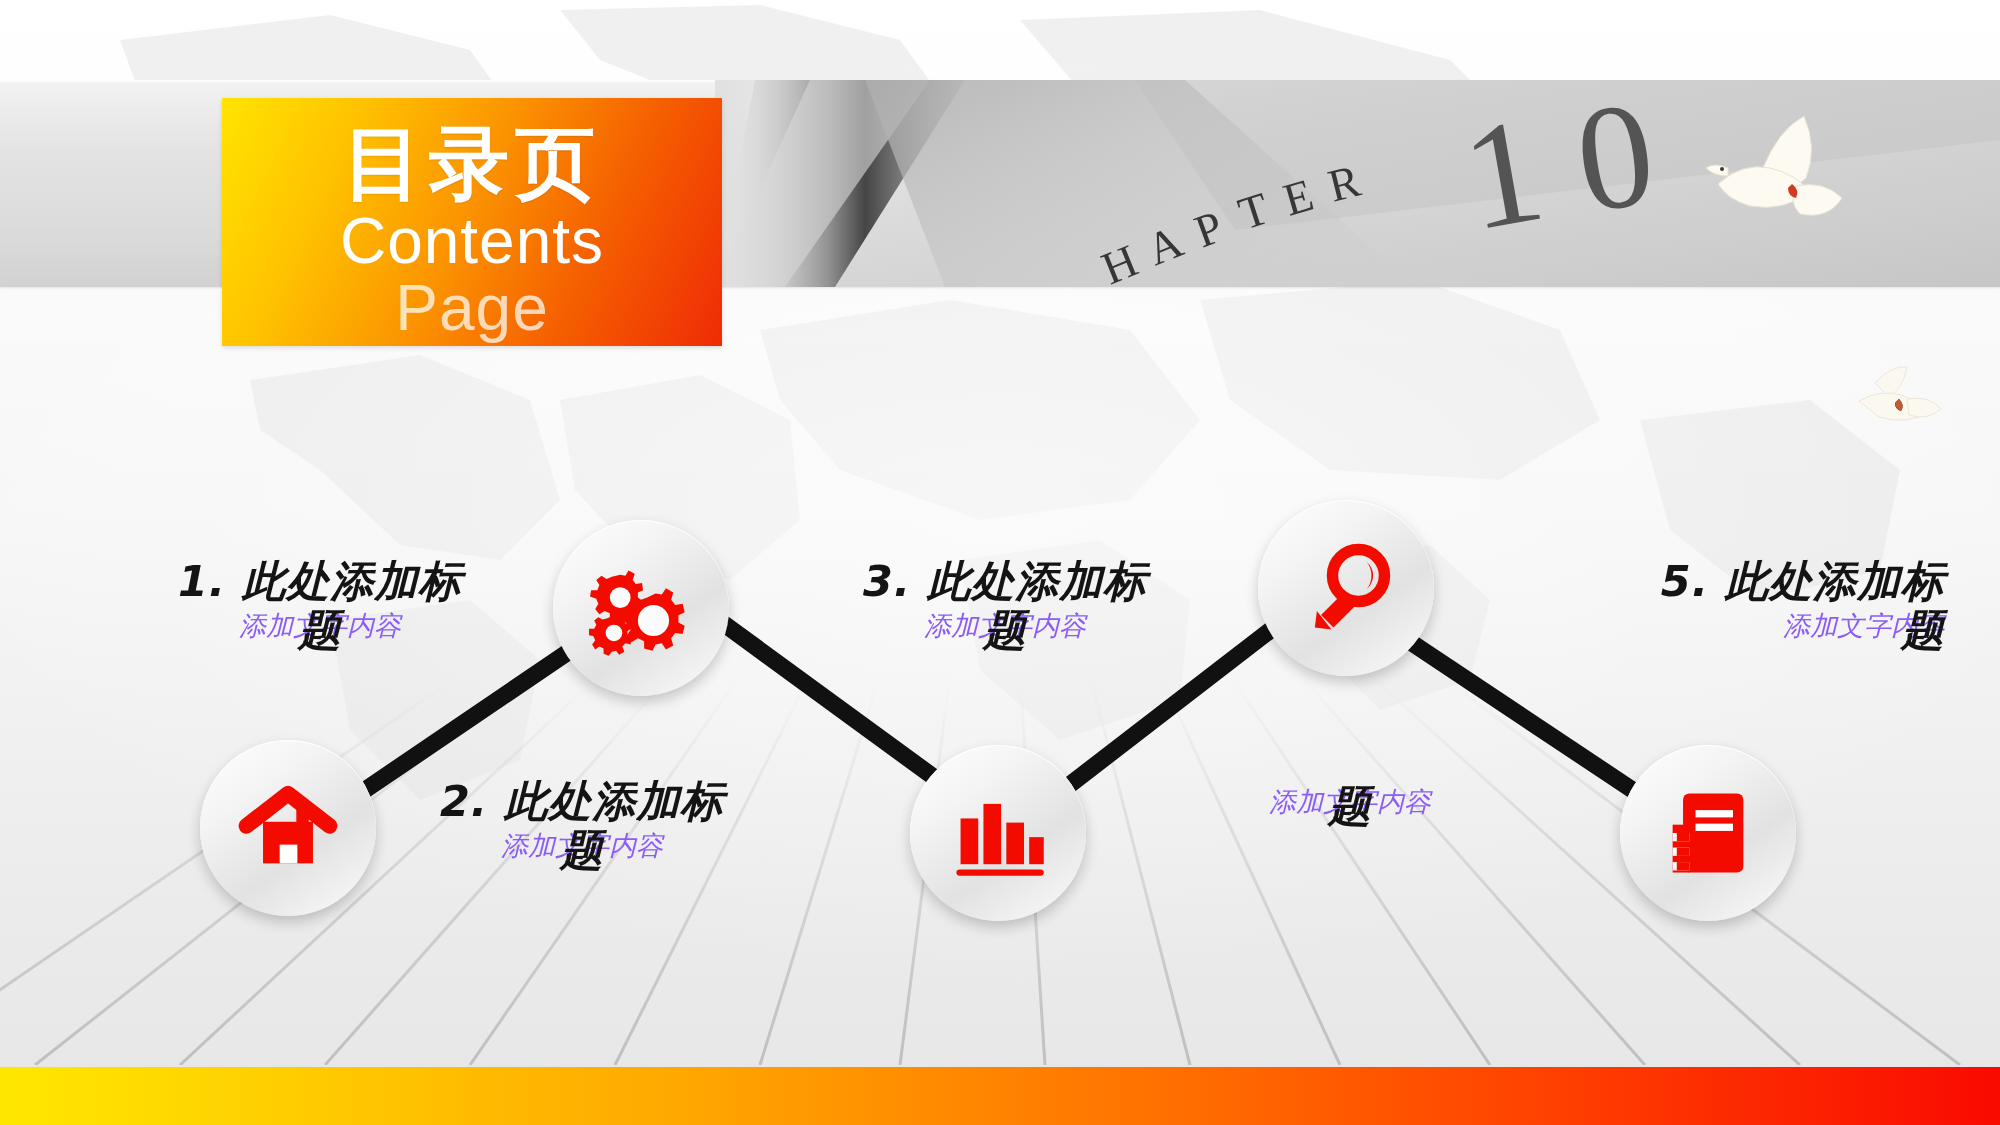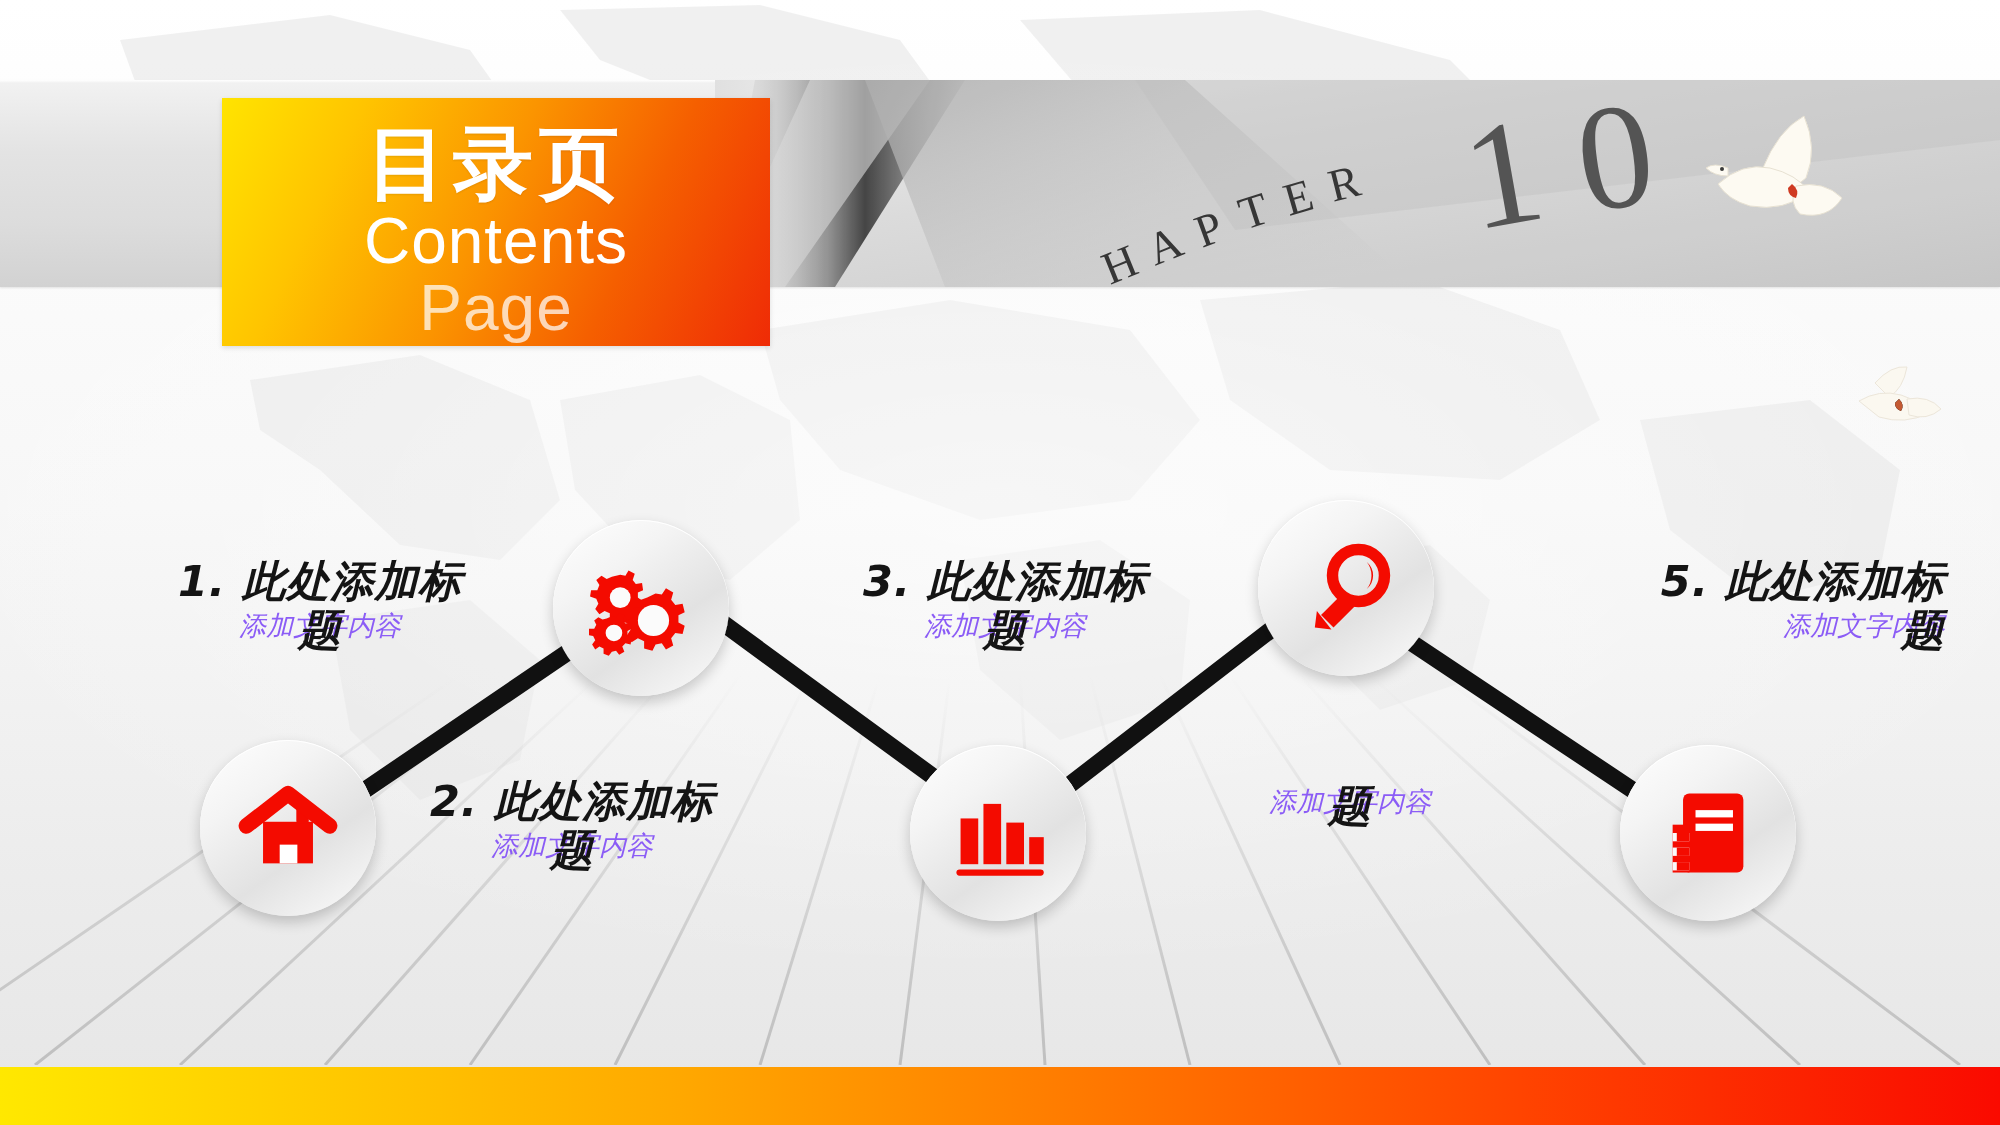--- a/index.html
+++ b/index.html
@@ -25,21 +25,21 @@
   .header-band:before{content:"";position:absolute;left:0;top:0;width:100%;height:3px;
     background:linear-gradient(180deg,#ffffff,rgba(255,255,255,0));}
   .header-photo{position:absolute;left:715px;top:80px;width:1285px;height:207px;overflow:hidden;}
   .hp-img{position:absolute;inset:0;}
   .hp-fade{position:absolute;left:0;top:0;width:110px;height:100%;
     background:linear-gradient(90deg,#e0e0e0,rgba(224,224,224,0));}
 
   
   .title-box{position:absolute;left:222px;top:98px;width:500px;height:248px;
     background:linear-gradient(115deg,#ffe400 0%,#ffc400 22%,#fb9400 48%,#f55f00 72%,#ef2b06 100%);
-    box-shadow:0 2px 5px rgba(0,0,0,.12);padding-left:48px;}
+    box-shadow:0 2px 5px rgba(0,0,0,.12);}
   .title-inner{position:absolute;left:0;top:0;width:100%;height:100%;
     display:flex;flex-direction:column;align-items:center;}
   .title-cn{margin-top:26px;font-size:80px;line-height:1.0;font-weight:bold;color:#fff;
     letter-spacing:6px;font-family:"DejaVu Sans","Liberation Sans",sans-serif;
     text-shadow:0 1px 2px rgba(0,0,0,.10);}
   .title-en{margin-top:4px;font-size:64px;line-height:1.05;color:#ffffff;
     font-weight:400;letter-spacing:1px;text-align:center;width:100%;
     font-family:"Liberation Sans",sans-serif;}
   .title-en .pg{display:block;opacity:.72;}
 
@@ -269,21 +269,21 @@
     <div class="ttl">
       <span>1.</span>
       <span>此处添加标</span>
     </div>
     <div class="sub-wrap">
       <div class="sub">添加文字内容</div>
       <div class="ovf">题</div>
     </div>
   </div>
 
-  <div class="label" style="left:342px;top:780px;text-align:center;">
+  <div class="label" style="left:352px;top:780px;text-align:center;">
     <div class="ttl">
       <span>2.</span>
       <span>此处添加标</span>
     </div>
     <div class="sub-wrap">
       <div class="sub">添加文字内容</div>
       <div class="ovf">题</div>
     </div>
   </div>
 

